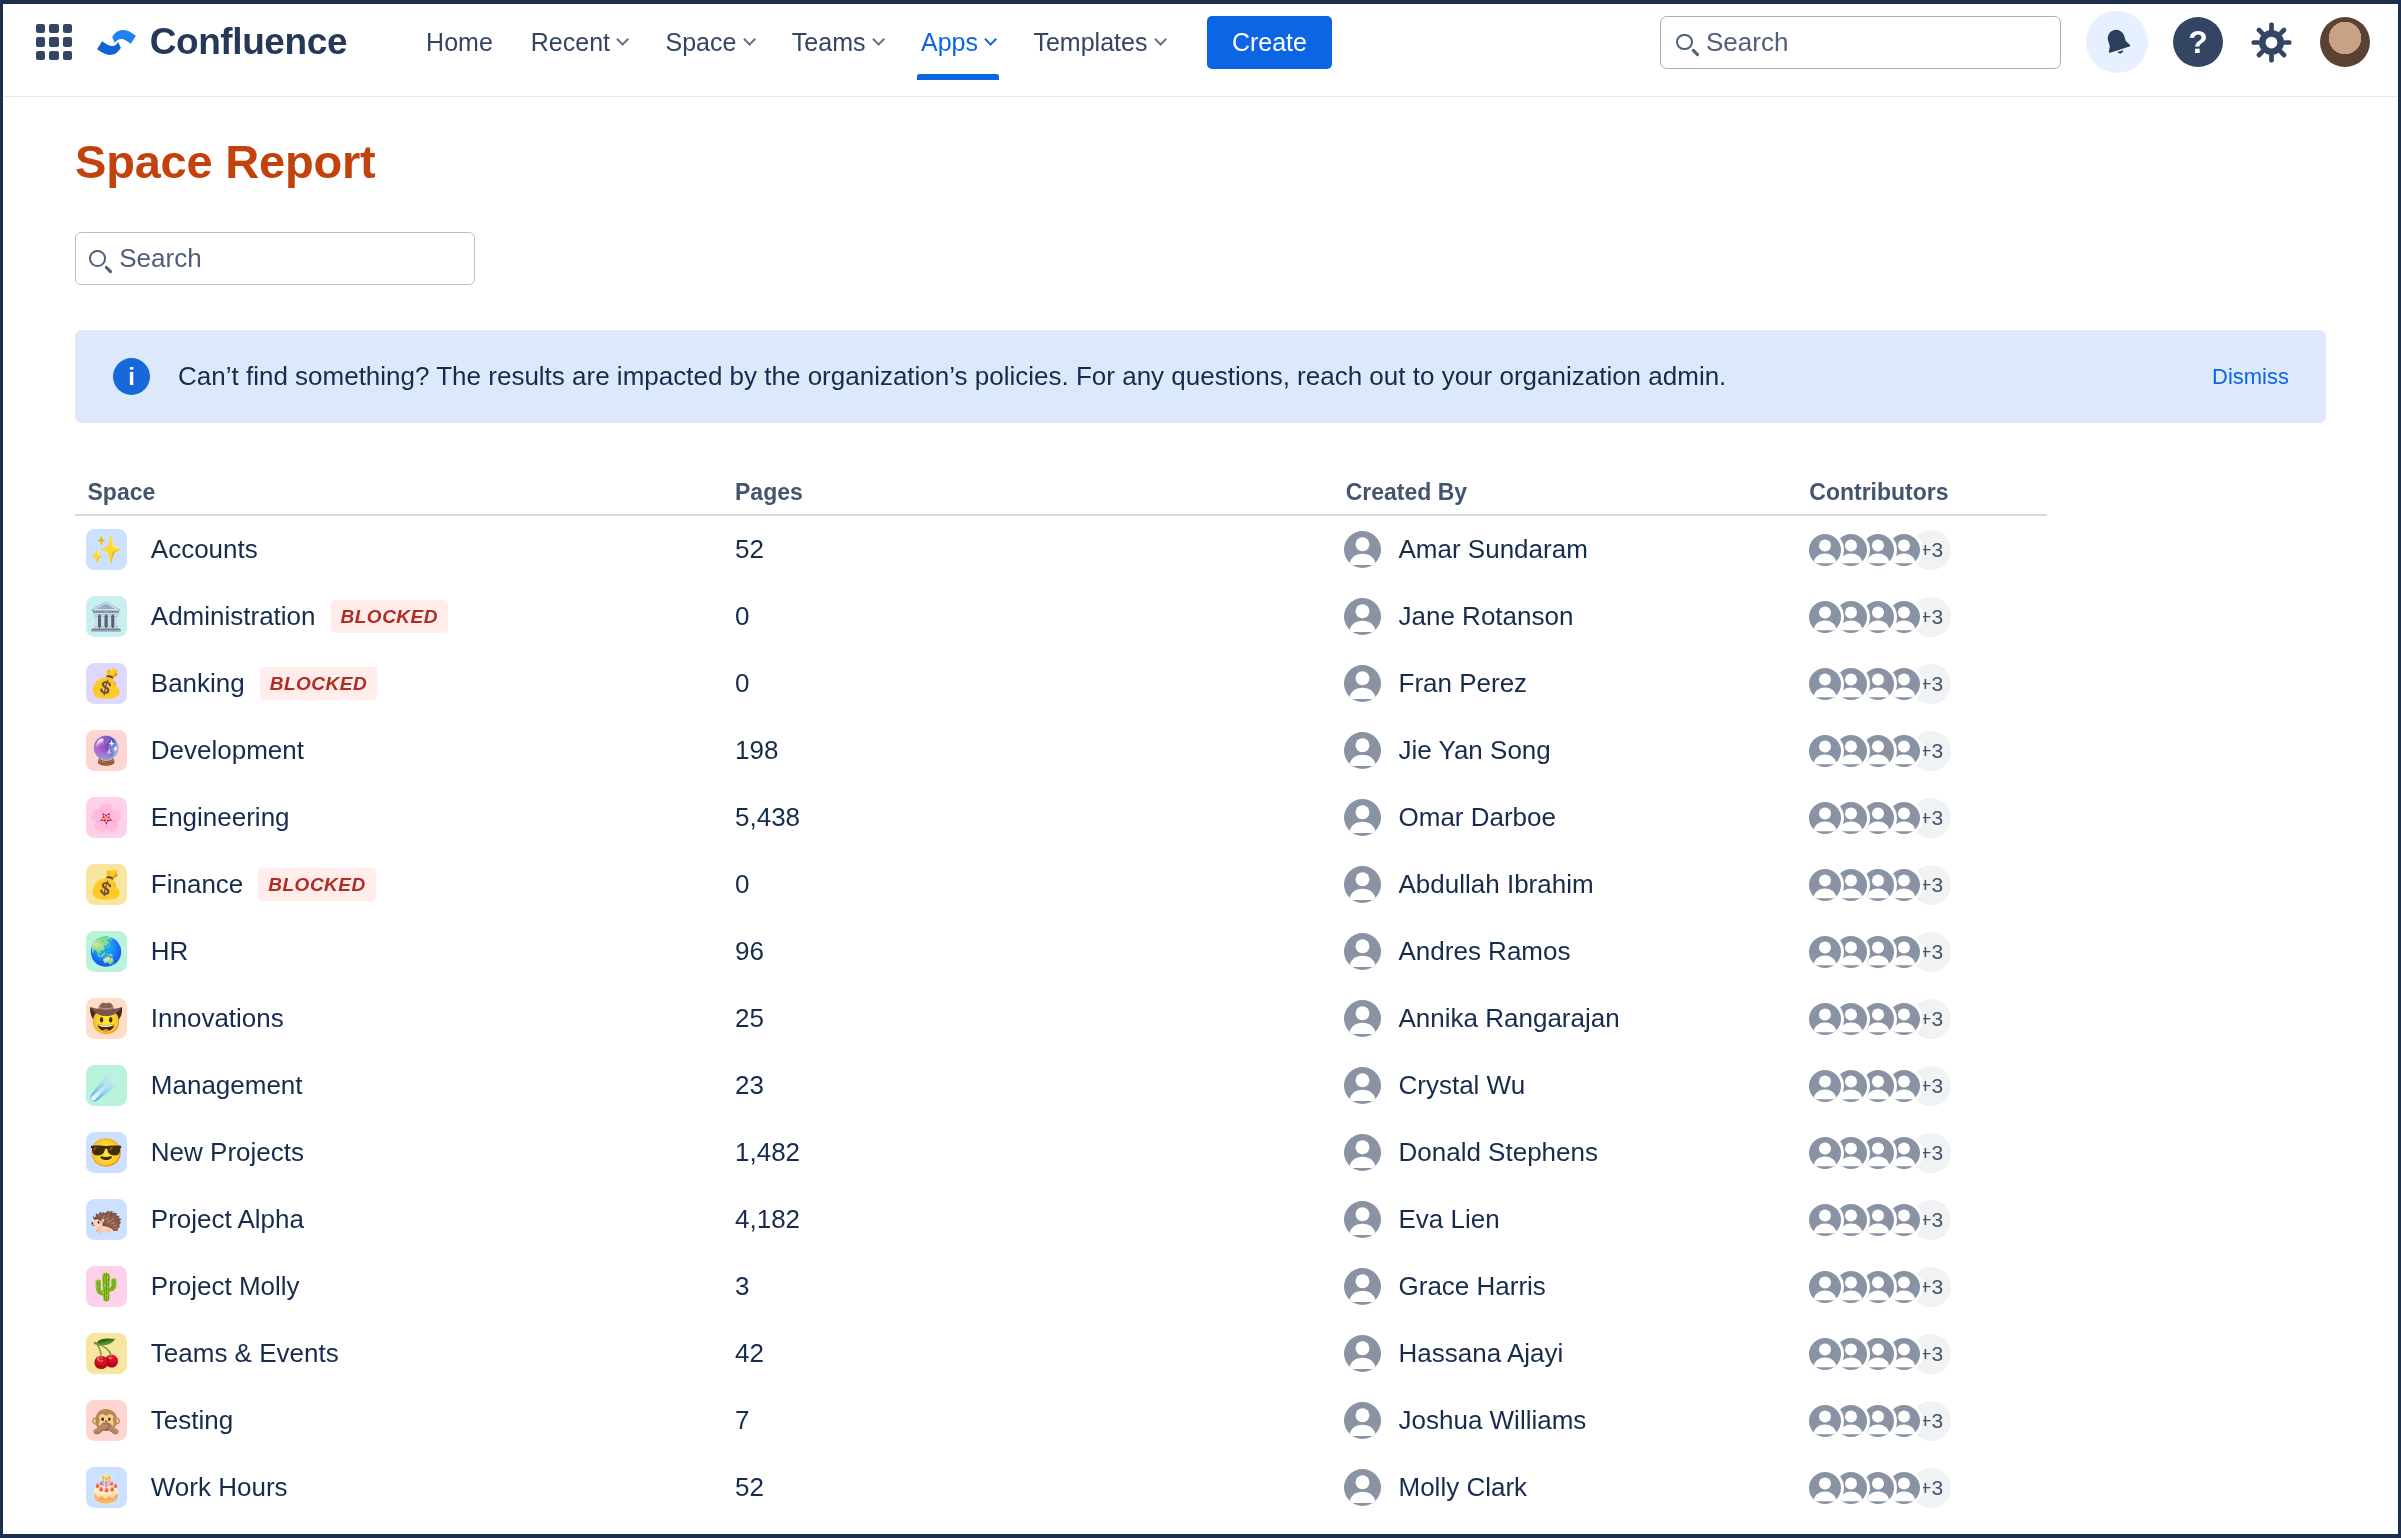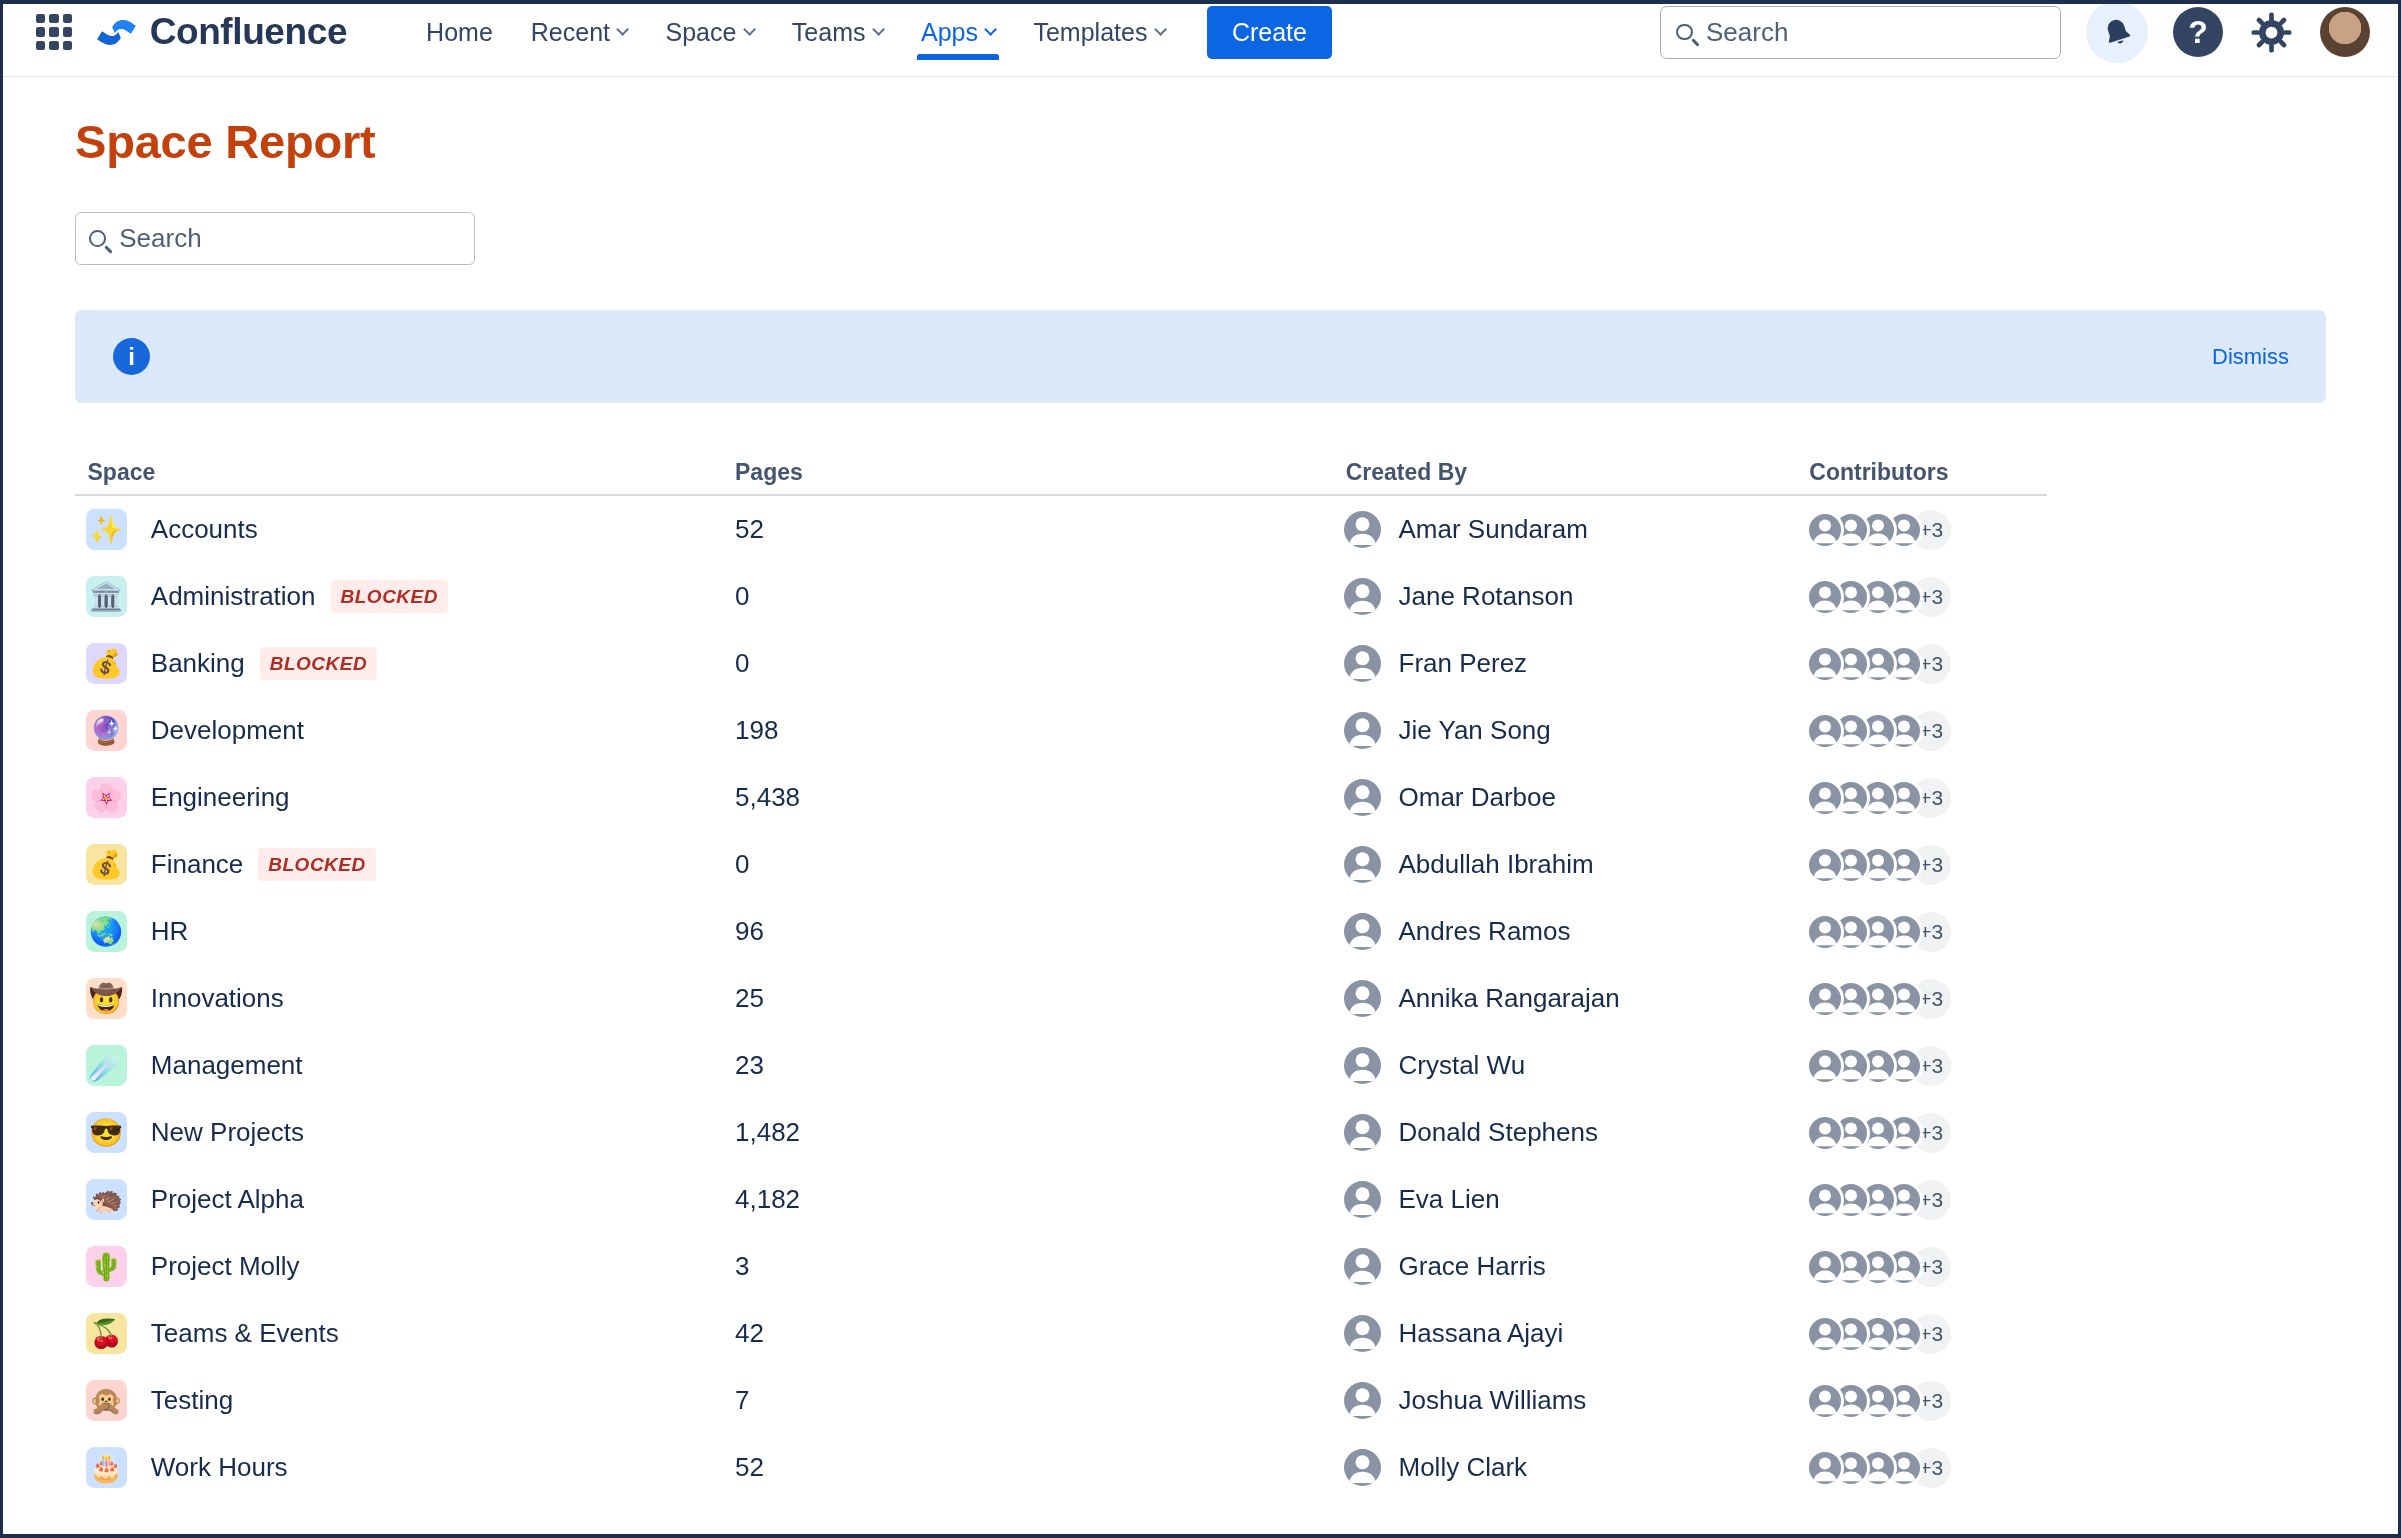--- a/index.html
+++ b/index.html
@@ -8,21 +8,21 @@
 
   .window {
     width:2401px; height:1539px;
     border:3.3px solid #1E2F4D;
     border-top-width:4.2px; border-bottom-width:5px;
     background:#fff; overflow:hidden; position:relative;
   }
 
   
   .topnav {
-    height:73px; background:#fff;
+    height:93px; background:#fff;
     border-bottom:1.7px solid #E7E9EE;
     display:flex; align-items:center; justify-content:space-between;
     padding:0 28px 16px 33px; position:relative;
   }
   .nav-left { display:flex; align-items:center; height:100%; }
   .appswitcher {
     background:none; border:none; cursor:pointer;
     display:grid; grid-template-columns:repeat(3,9.2px); grid-gap:4.2px; margin-right:23px;
   }
   .appswitcher i { width:9.2px; height:9.2px; background:#344563; border-radius:2.1px; display:block; }
@@ -235,20 +235,21 @@
   <main>
     <h1>Space Report</h1>
 
     <div class="page-search">
       <span class="mag"></span>
       <input placeholder="Search" style="">
     </div>
 
     <div class="banner">
       <span class="info-icon">i</span>
+      <span class="banner-text">Can’t find something? The results are impacted by the organization’s policies. For any questions, reach out to your organization admin.</span>
       <a class="dismiss">Dismiss</a>
     </div>
 
     <section class="table">
       <div class="thead">
         <span>Space</span>
         <span>Pages</span>
         <span>Created By</span>
         <span>Contributors</span>
       </div>

